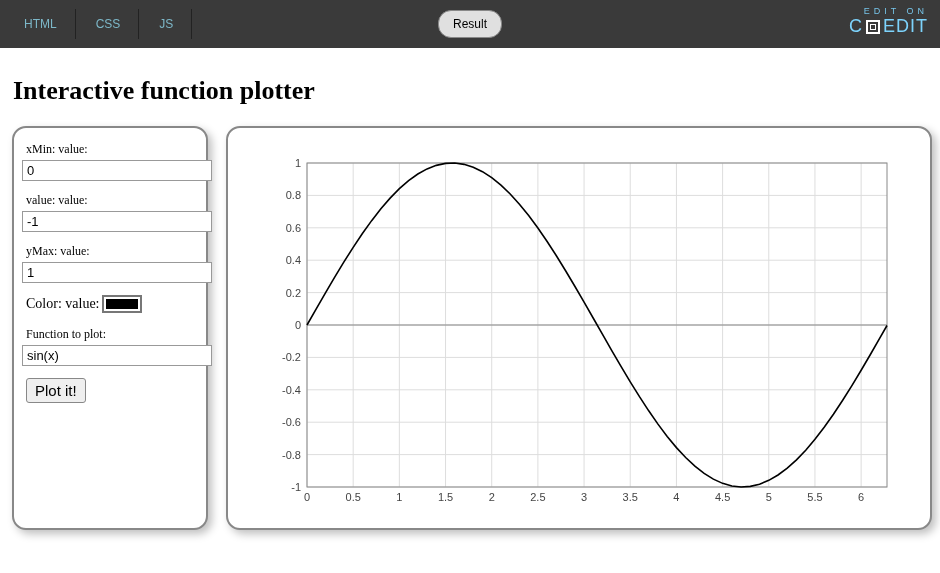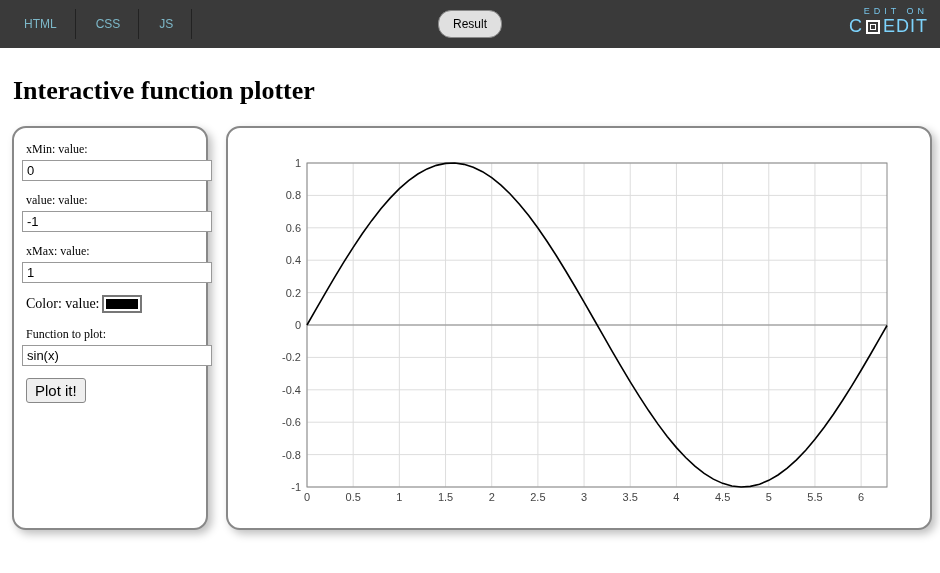--- a/index.html
+++ b/index.html
@@ -194,21 +194,21 @@
     <div class="panel form-panel">
       <div class="field">
         <label>xMin: value:</label>
         <input type="text" value="0" style="">
       </div>
       <div class="field">
         <label>value: value:</label>
         <input type="text" value="-1" style="">
       </div>
       <div class="field">
-        <label>xMax: value:</label>
+        <label>yMax: value:</label>
         <input type="text" value="1" style="">
       </div>
       <div class="color-row">
         <span>Color: value:</span>
         <div class="color-swatch" title="#000000"></div>
       </div>
       <div class="field">
         <label>Function to plot:</label>
         <input type="text" value="sin(x)" style="">
       </div>

